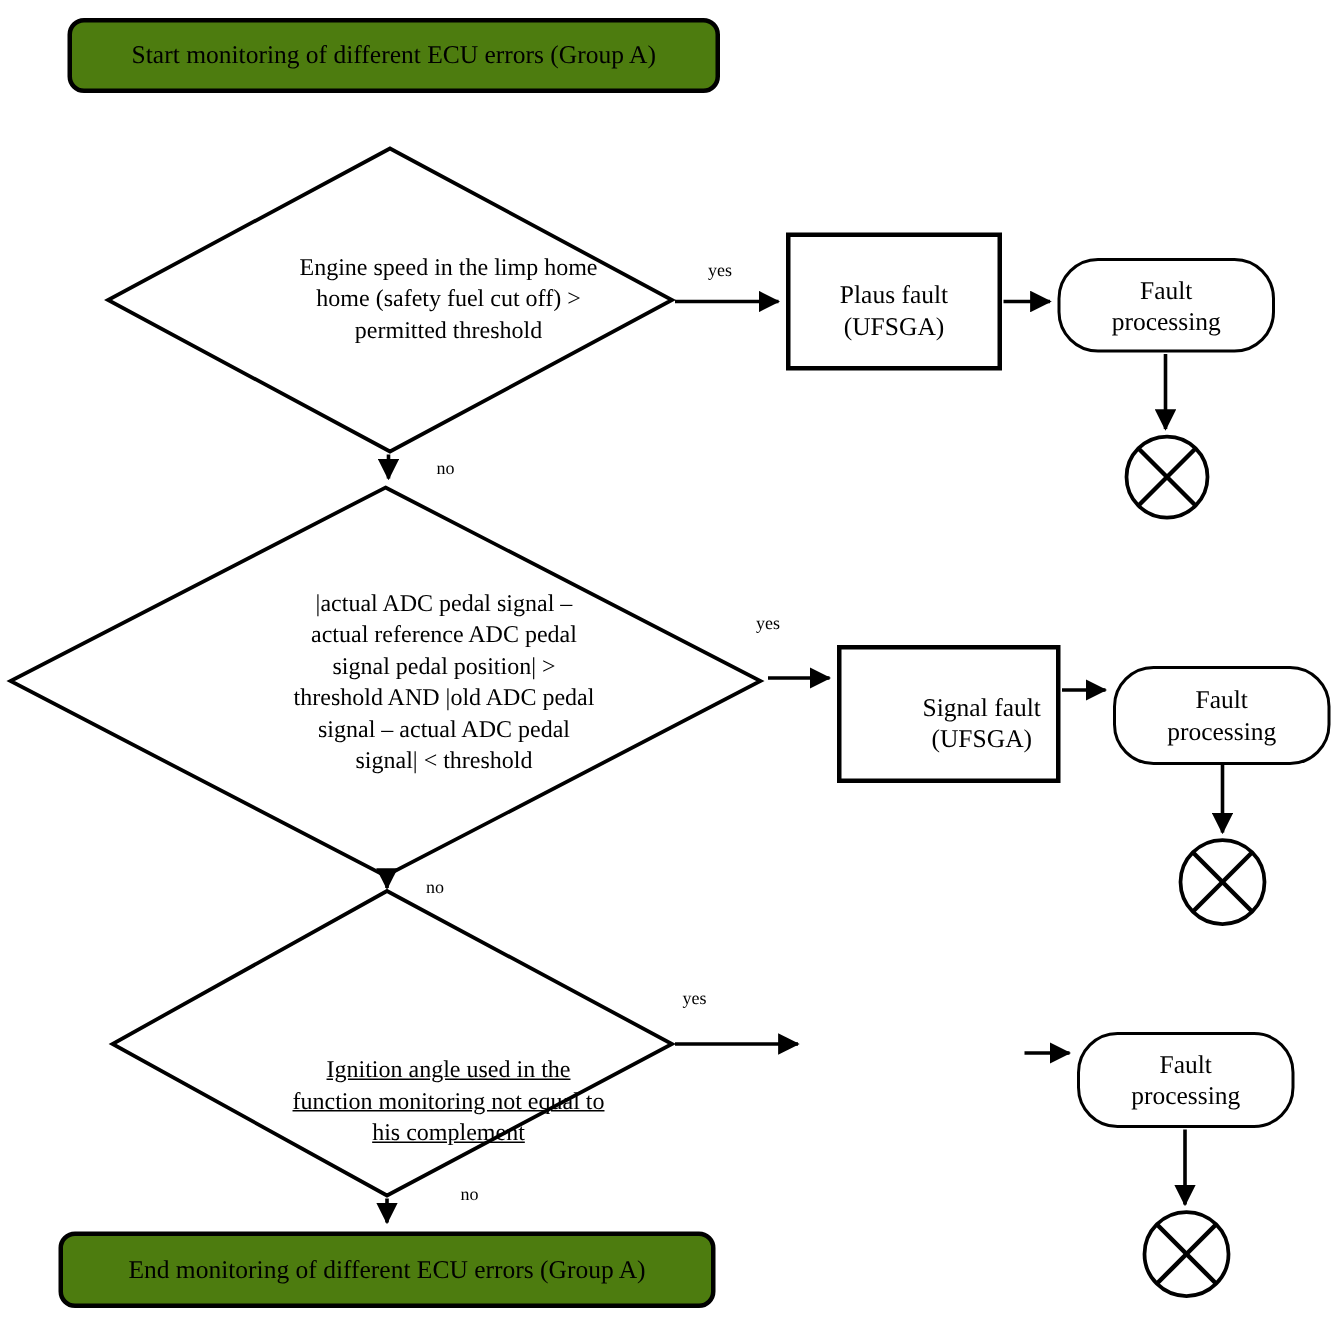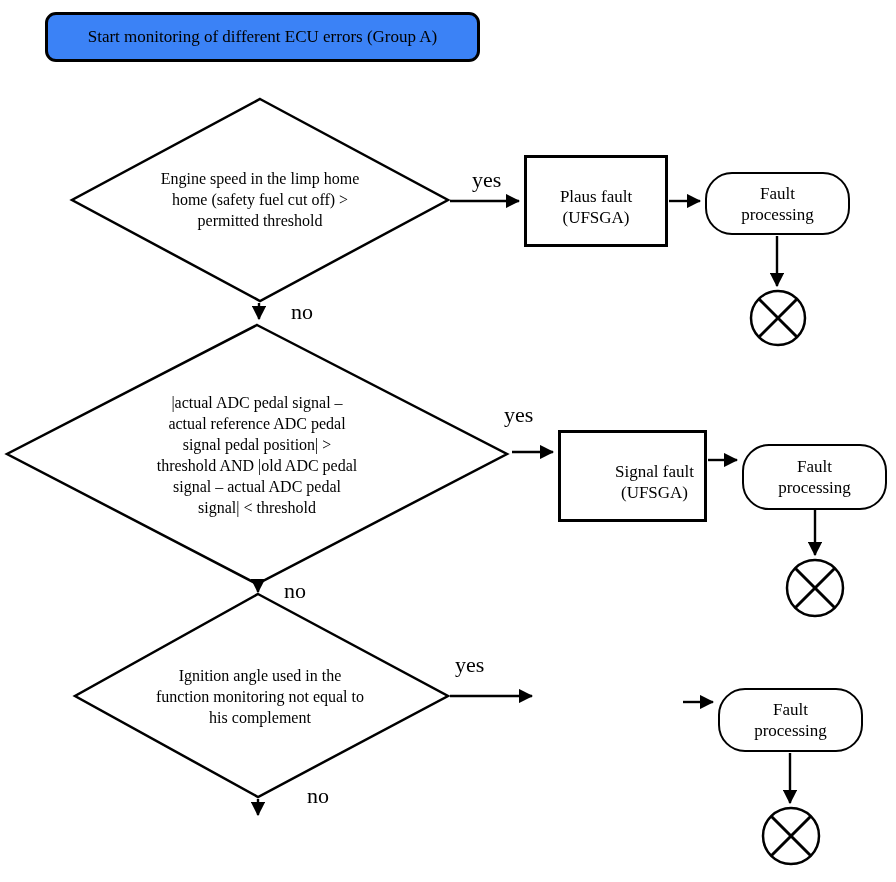--- a/index.html
+++ b/index.html
@@ -11,21 +11,21 @@
     background: #ffffff;
     color: #000000;
     font-family: "Liberation Serif", serif;
     overflow: hidden;
   }
   .layer { position: absolute; left: 0; top: 0; width: 896px; height: 882px; }
   .terminator {
     position: absolute;
     border: 3px solid #000000;
     border-radius: 11px;
-    background: #3b82f6;
+    background: #4d7c0f;
     display: flex;
     align-items: center;
     justify-content: center;
     text-align: center;
     font-size: 17px;
   }
   .process {
     position: absolute;
     border: 3px solid #000000;
     background: #ffffff;
@@ -46,24 +46,25 @@
   .process .lbl { max-width: 112px; }
   .process.thin .lbl { max-width: 92px; }
   .diamond-text {
     position: absolute;
     display: flex;
     align-items: center;
     justify-content: center;
     text-align: center;
     font-size: 16px;
     line-height: 21px;
+    margin-left: 39px;
   }
   .edge-label {
     position: absolute;
-    font-size: 22px;
+    font-size: 12px;
     line-height: 16px;
   }
   svg .shape { fill: none; stroke: #000000; stroke-width: 2.5; }
   svg .arrow { stroke: #000000; stroke-width: 2.4; }
   svg .xline { stroke: #000000; stroke-width: 3; }
 </style>
 </head>
 <body>
 
 <div class="canvas">
@@ -107,24 +108,27 @@
     <g>
       <circle class="shape" cx="791" cy="836" r="28"></circle>
       <line class="xline" x1="771" y1="816" x2="811" y2="856"></line>
       <line class="xline" x1="771" y1="856" x2="811" y2="816"></line>
     </g>
   </svg>
 
   <div class="terminator" style="left:45px; top:12px; width:435px; height:50px;">
     <span>Start monitoring of different ECU errors (Group A)</span>
   </div>
+  <div class="terminator" style="left:39px; top:821px; width:438px; height:51px;">
+    <span>End monitoring of different ECU errors (Group A)</span>
+  </div>
 
   <div class="diamond-text" style="left:153px; top:152px; width:214px; height:95px;">Engine speed in the limp home home (safety fuel cut off) &gt; permitted threshold</div>
   <div class="diamond-text" style="left:151px; top:374px; width:212px; height:162px;">|actual ADC pedal signal – actual reference ADC pedal signal pedal position| &gt; threshold AND |old ADC pedal signal – actual ADC pedal signal| &lt; threshold</div>
-  <div class="diamond-text" style="left:151px; top:651px; width:218px; height:90px;">Ignition angle used in the function monitoring not equal to his complement</div>
+  <div class="diamond-text" style="left:151px; top:689px; width:218px; height:90px;text-decoration:underline;">Ignition angle used in the function monitoring not equal to his complement</div>
 
   <div class="process" style="left:524px; top:155px; width:144px; height:92px;">
     <span class="lbl">Plaus fault (UFSGA)</span>
   </div>
   <div class="process thin" style="left:705px; top:172px; width:145px; height:63px;">
     <span class="lbl">Fault processing</span>
   </div>
 
   <div class="process" style="left:558px; top:430px; width:149px; height:92px;padding-left:44px;">
     <span class="lbl">Signal fault (UFSGA)</span>

